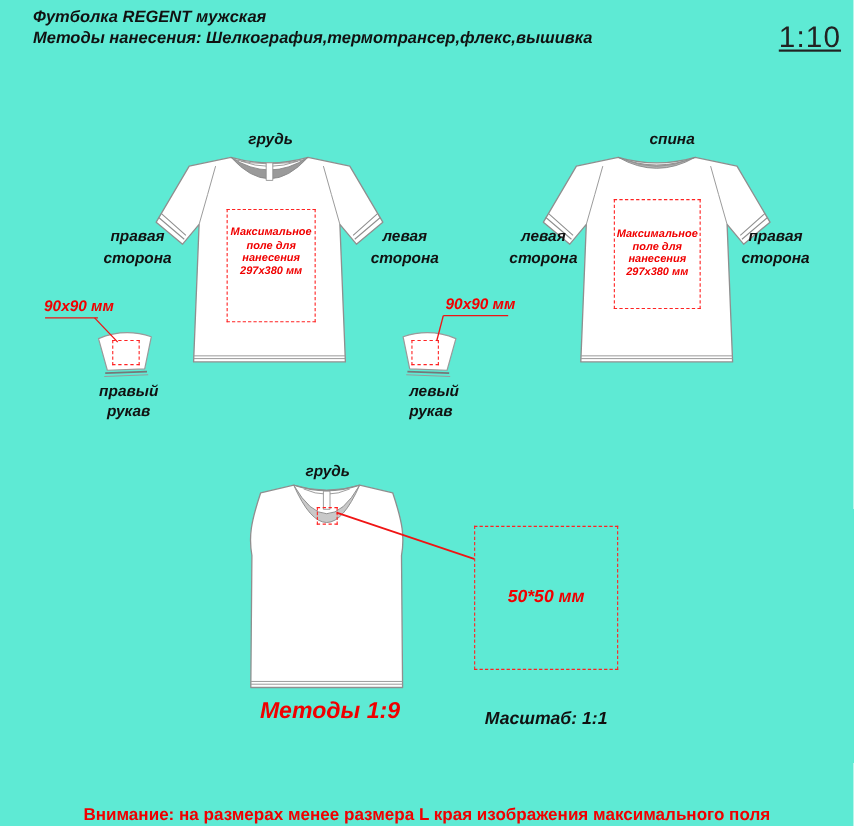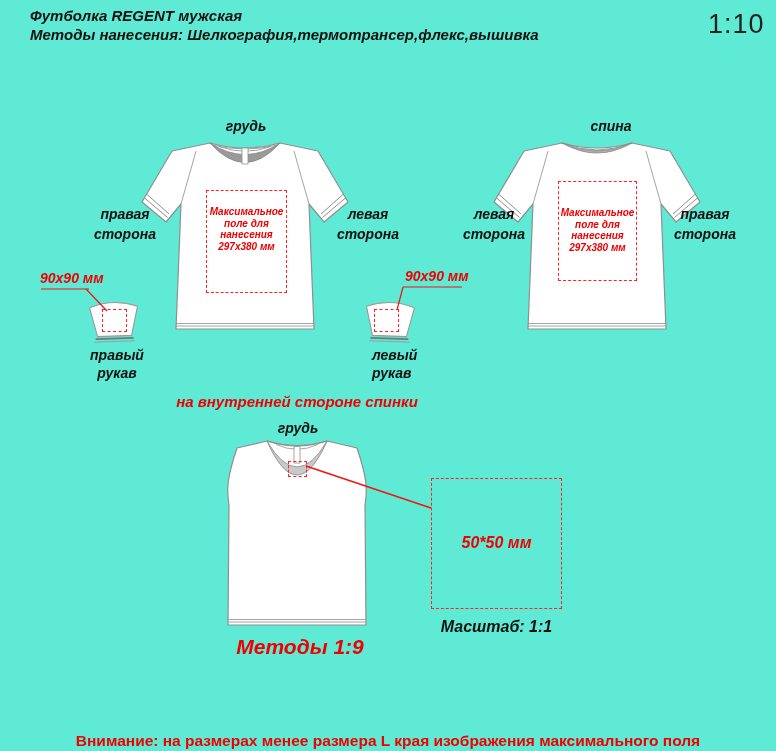--- a/index.html
+++ b/index.html
@@ -30,21 +30,21 @@
   svg{display:block;}
   .overlay{pointer-events:none;}
 </style>
 </head>
 <body>
 
 <div id="canvas">
 
   <div class="abs hdr" style="left:30px;top:7px;">Футболка REGENT мужская</div>
   <div class="abs hdr" style="left:30px;top:26px;">Методы нанесения: Шелкография,термотрансер,флекс,вышивка</div>
-  <div class="abs ratio" style="left:708px;top:9px;">1:10</div>
+  <div class="abs ratio" style="left:708px;top:19px;text-decoration:underline;">1:10</div>
 
   <div class="abs lbl" style="left:196px;top:116px;width:100px;">грудь</div>
 
   <svg class="abs" style="left:140px;top:136px;" width="210" height="196" viewBox="0 0 210 196">
     <path d="M70,7 L32,15 L2,66 L26,86 L41,68 L36,193 L174,193 L169,68 L184,86 L208,66 L178,15 L140,7 Q105,17 70,7 Z" fill="#ffffff" stroke="#8f8f8f" stroke-width="1.2" stroke-linejoin="round"></path>
 
     <path d="M41,68 Q49,40 56,15" fill="none" stroke="#9a9a9a" stroke-width="0.9"></path>
     <path d="M169,68 Q161,40 154,15" fill="none" stroke="#9a9a9a" stroke-width="0.9"></path>
 
     <path d="M4,61.5 L27.5,81.5 M6.5,58 L29,78" fill="none" stroke="#8f8f8f" stroke-width="1"></path>
@@ -110,41 +110,40 @@
   <div class="abs sizelbl" style="left:405px;top:268px;">90x90 мм</div>
   <svg class="abs" style="left:361px;top:295px;transform:rotate(2deg);" width="58" height="50" viewBox="0 0 58 50">
     <path d="M5,12 Q29,3 53,12 L46,41 L12,41 Z" fill="#ffffff" stroke="#9a9a9a" stroke-width="1.1" stroke-linejoin="round"></path>
     <path d="M10,43.5 L48,43.5" fill="none" stroke="#777777" stroke-width="1.6"></path>
     <path d="M9,46.5 L49,46.5" fill="none" stroke="#9a9a9a" stroke-width="0.9"></path>
   </svg>
   <div class="dash" style="left:374px;top:309px;width:25px;height:23px;"></div>
   <div class="abs cap pre" style="left:372px;top:346px;width:80px;text-align:left;">левый
 рукав</div>
 
-  <div class="abs note" style="left:147px;top:393px;width:300px;">на внутренней стороне спинки</div>
   <div class="abs lbl" style="left:248px;top:418px;width:100px;">грудь</div>
 
   <svg class="abs" style="left:223px;top:433px;" width="148" height="196" viewBox="0 0 148 196">
     <path d="M44,8 L14,15 C5,42 3,55 6,72 L5,192 L143,192 L142,72 C145,55 143,42 134,15 L104,8 Q74,18 44,8 Z" fill="#ffffff" stroke="#8f8f8f" stroke-width="1.2" stroke-linejoin="round"></path>
 
     <path d="M5,186.5 L143,186.5 M5,189 L143,189" fill="none" stroke="#9a9a9a" stroke-width="0.9"></path>
 
     <g>
       <path d="M44,8 Q74,76 104,8 Q74,60 44,8 Z" fill="#c9c9c9" stroke="#8f8f8f" stroke-width="0.9"></path>
       <path d="M44,8 Q74,17 104,8" fill="none" stroke="#8f8f8f" stroke-width="0.9"></path>
       <path d="M53,11.5 Q74,21 95,11.5" fill="none" stroke="#8f8f8f" stroke-width="0.8"></path>
       <path d="M71,13.5 L77,13.5 L77,30 L71,30 Z" fill="#ffffff" stroke="#8f8f8f" stroke-width="0.8"></path>
     </g>
   </svg>
 
   <div class="dash" style="left:288px;top:461px;width:19px;height:16px;"></div>
 
   <div class="dash" style="left:431px;top:478px;width:131px;height:131px;"></div>
   <div class="abs detail-size" style="left:431px;top:534px;width:131px;">50*50 мм</div>
-  <div class="abs detail-scale" style="left:431px;top:618px;width:131px;">Масштаб: 1:1</div>
+  <div class="abs detail-scale" style="left:431px;top:645px;width:131px;">Масштаб: 1:1</div>
 
   <div class="abs scale9" style="left:200px;top:635px;width:200px;">Методы 1:9</div>
 
   <div class="abs warn" style="left:0;top:732px;width:776px;">Внимание: на размерах менее размера L края изображения максимального поля
 могут уходить в подмышки. Просим учитывать это при расположении макета!</div>
 
   <svg class="abs overlay" style="left:0;top:0;" width="776" height="751" viewBox="0 0 776 751">
 
     <line x1="41" y1="289" x2="89" y2="289" stroke="#f01414" stroke-width="1.2"></line>
     <line x1="86" y1="289" x2="107" y2="311" stroke="#f01414" stroke-width="1.2"></line>

